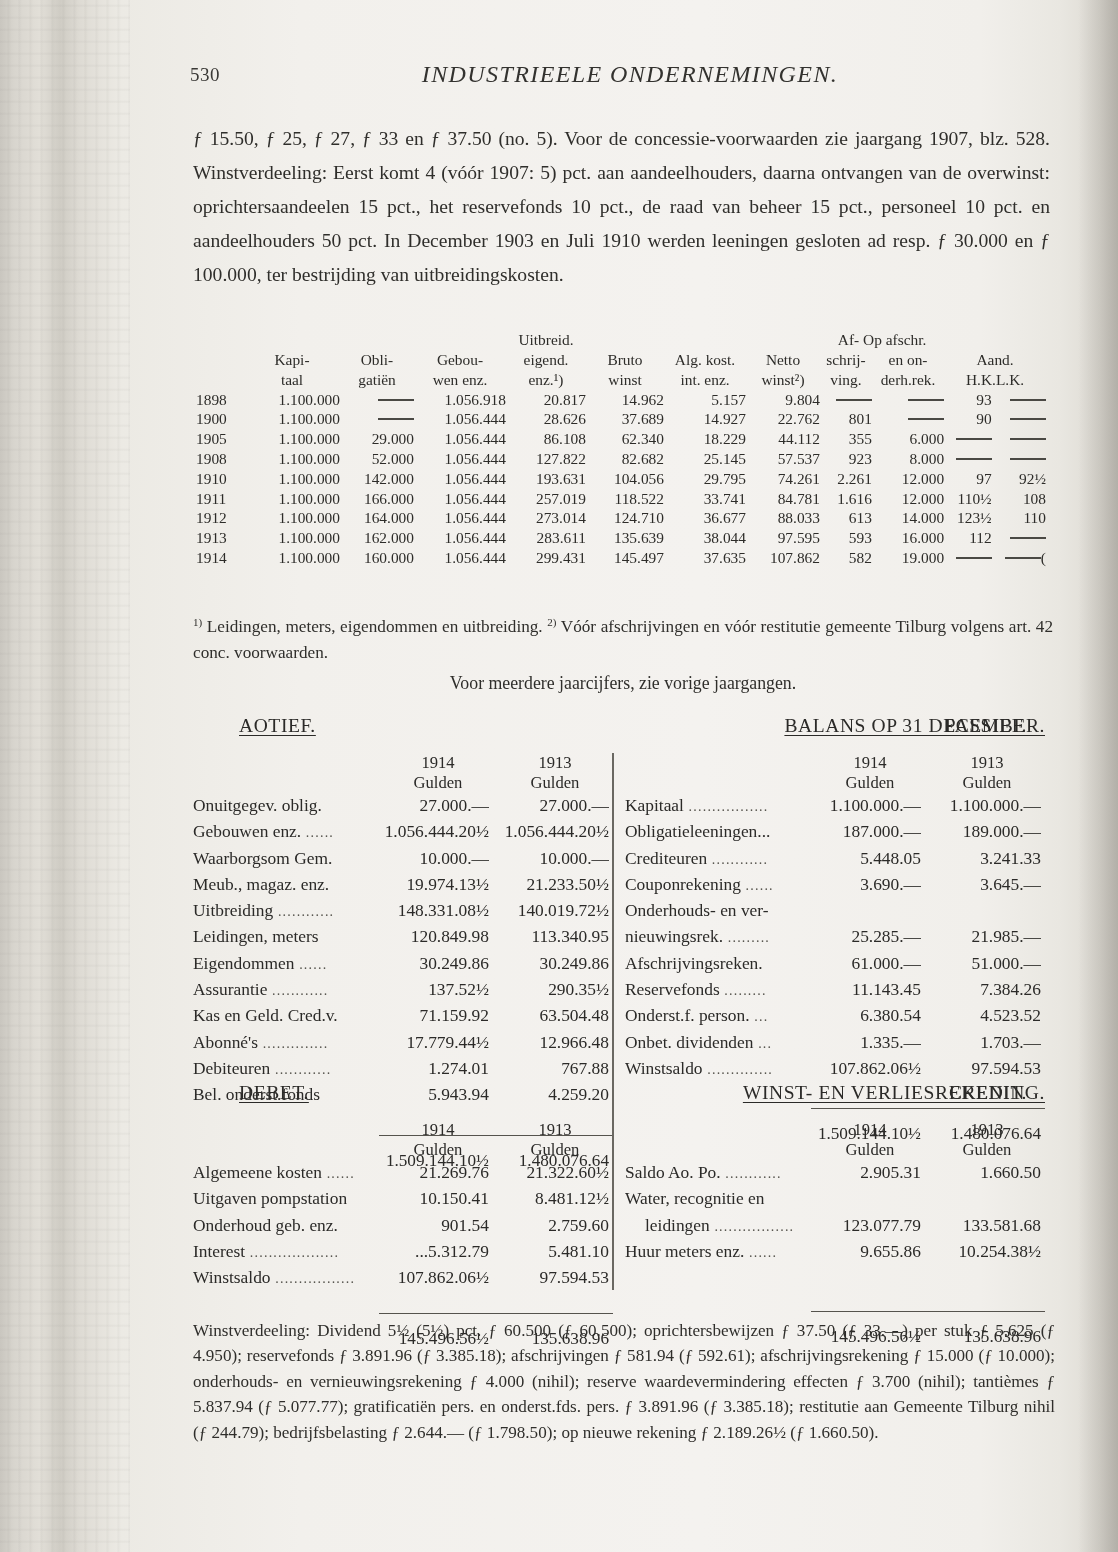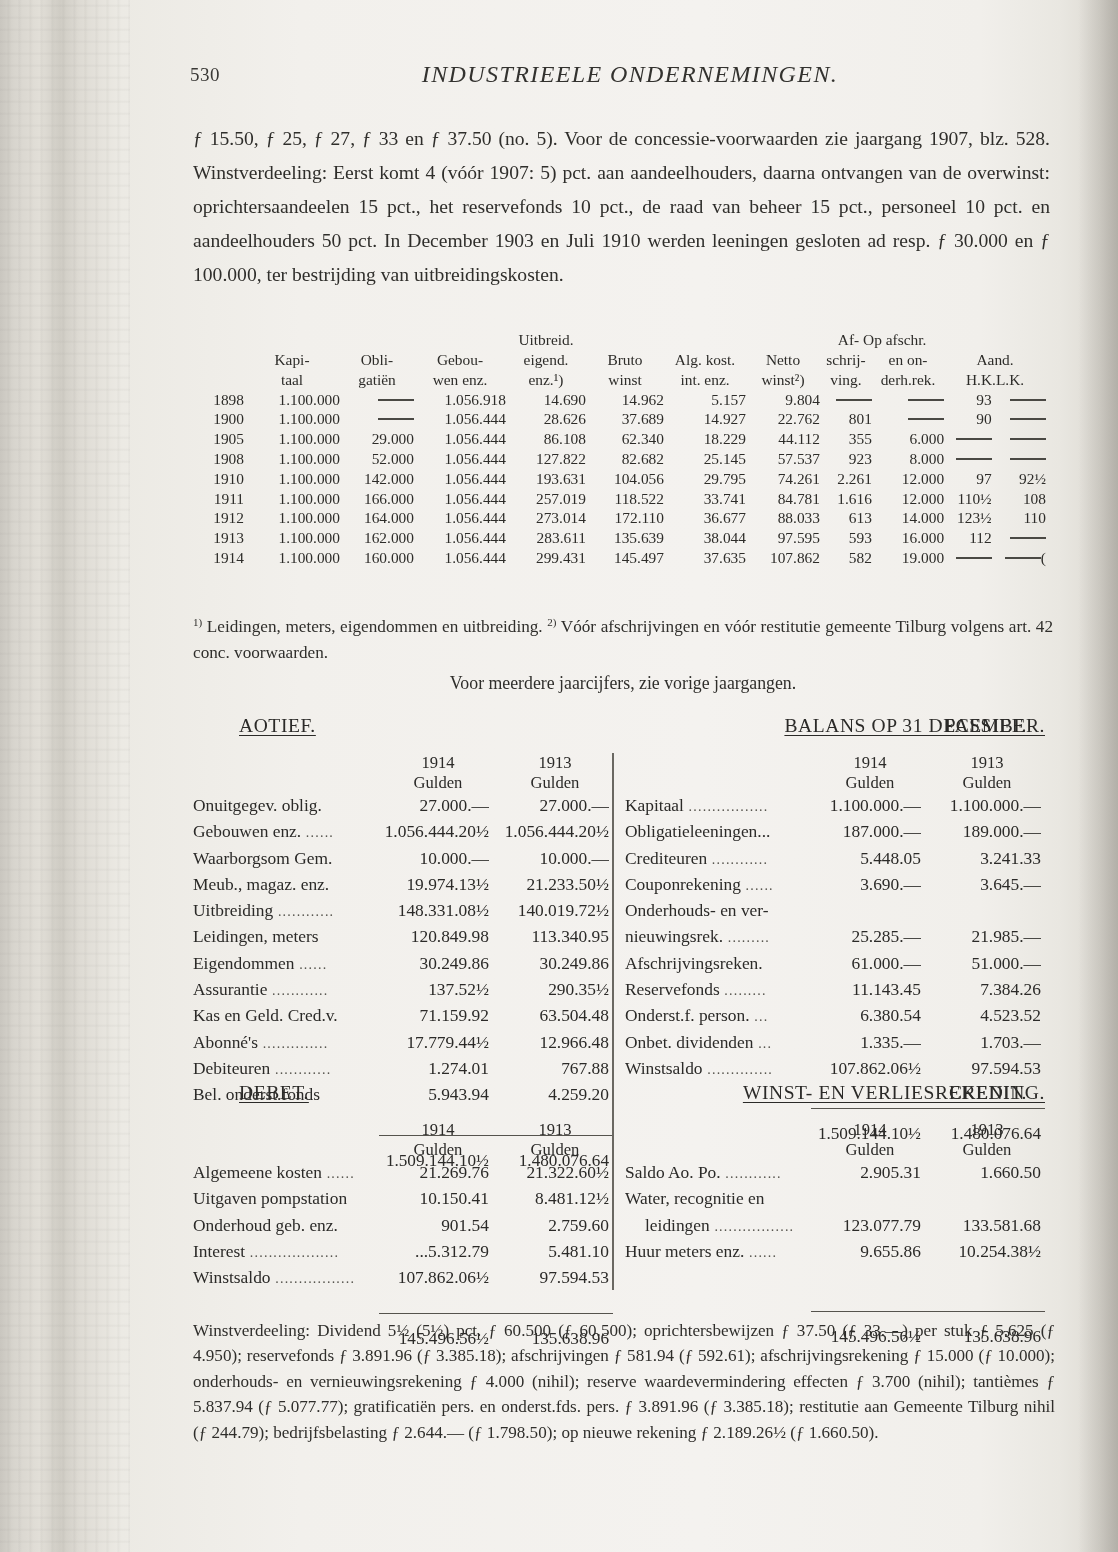--- a/index.html
+++ b/index.html
@@ -99,21 +99,21 @@
   #maintable td, #maintable th {
     padding: 0;
     font-weight: normal;
     white-space: nowrap;
     font-size: 15.4px;
     line-height: 19.8px;
   }
   .mt-spanhdr td { text-align: center; line-height: 19px; height: 20px; }
   .mt-hdr td { text-align: center; line-height: 19px; }
   .mt-body td { text-align: right; padding-right: 2px; }
-  .mt-body td.yr { text-align: right; font-weight: 700; font-size: 15.6px; padding-right: 8px; }
+  .mt-body td.yr { text-align: left; font-weight: 700; font-size: 15.6px; padding-right: 8px; }
   .mt-body td.kap { text-align: right; padding-right: 10px; }
   .dash { display: inline-block; width: 36px; border-bottom: 2px solid #4a4944; vertical-align: 4px; }
   .col-aand1 { text-align: right; padding-left: 14px; padding-right: 6px; }
   .col-aand2 { text-align: right; padding-left: 2px; }
 
   
   #footnote {
     position: absolute;
     left: 193px; top: 610px; width: 860px;
     font-size: 17.2px;
@@ -232,21 +232,21 @@
         <td>derh.rek.</td>
         <td colspan="2">H.K.L.K.</td>
       </tr>
       </tbody>
         <tbody id="mt-body">
           <tr class="mt-body">
             <td class="yr">1898</td>
             <td class="kap">1.100.000</td>
             <td><span class="dash"></span></td>
             <td>1.056.918</td>
-            <td>14.690</td>
+            <td>20.817</td>
             <td>14.962</td>
             <td>5.157</td>
             <td>9.804</td>
             <td><span class="dash"></span></td>
             <td><span class="dash"></span></td>
             <td class="col-aand1">93</td>
             <td class="col-aand2"><span class="dash"></span></td>
           </tr>
           <tr class="mt-body">
             <td class="yr">1900</td>
@@ -317,21 +317,21 @@
             <td>12.000</td>
             <td class="col-aand1">110½</td>
             <td class="col-aand2">108</td>
           </tr>
           <tr class="mt-body">
             <td class="yr">1912</td>
             <td class="kap">1.100.000</td>
             <td>164.000</td>
             <td>1.056.444</td>
             <td>273.014</td>
-            <td>172.110</td>
+            <td>124.710</td>
             <td>36.677</td>
             <td>88.033</td>
             <td>613</td>
             <td>14.000</td>
             <td class="col-aand1">123½</td>
             <td class="col-aand2">110</td>
           </tr>
           <tr class="mt-body">
             <td class="yr">1913</td>
             <td class="kap">1.100.000</td>

